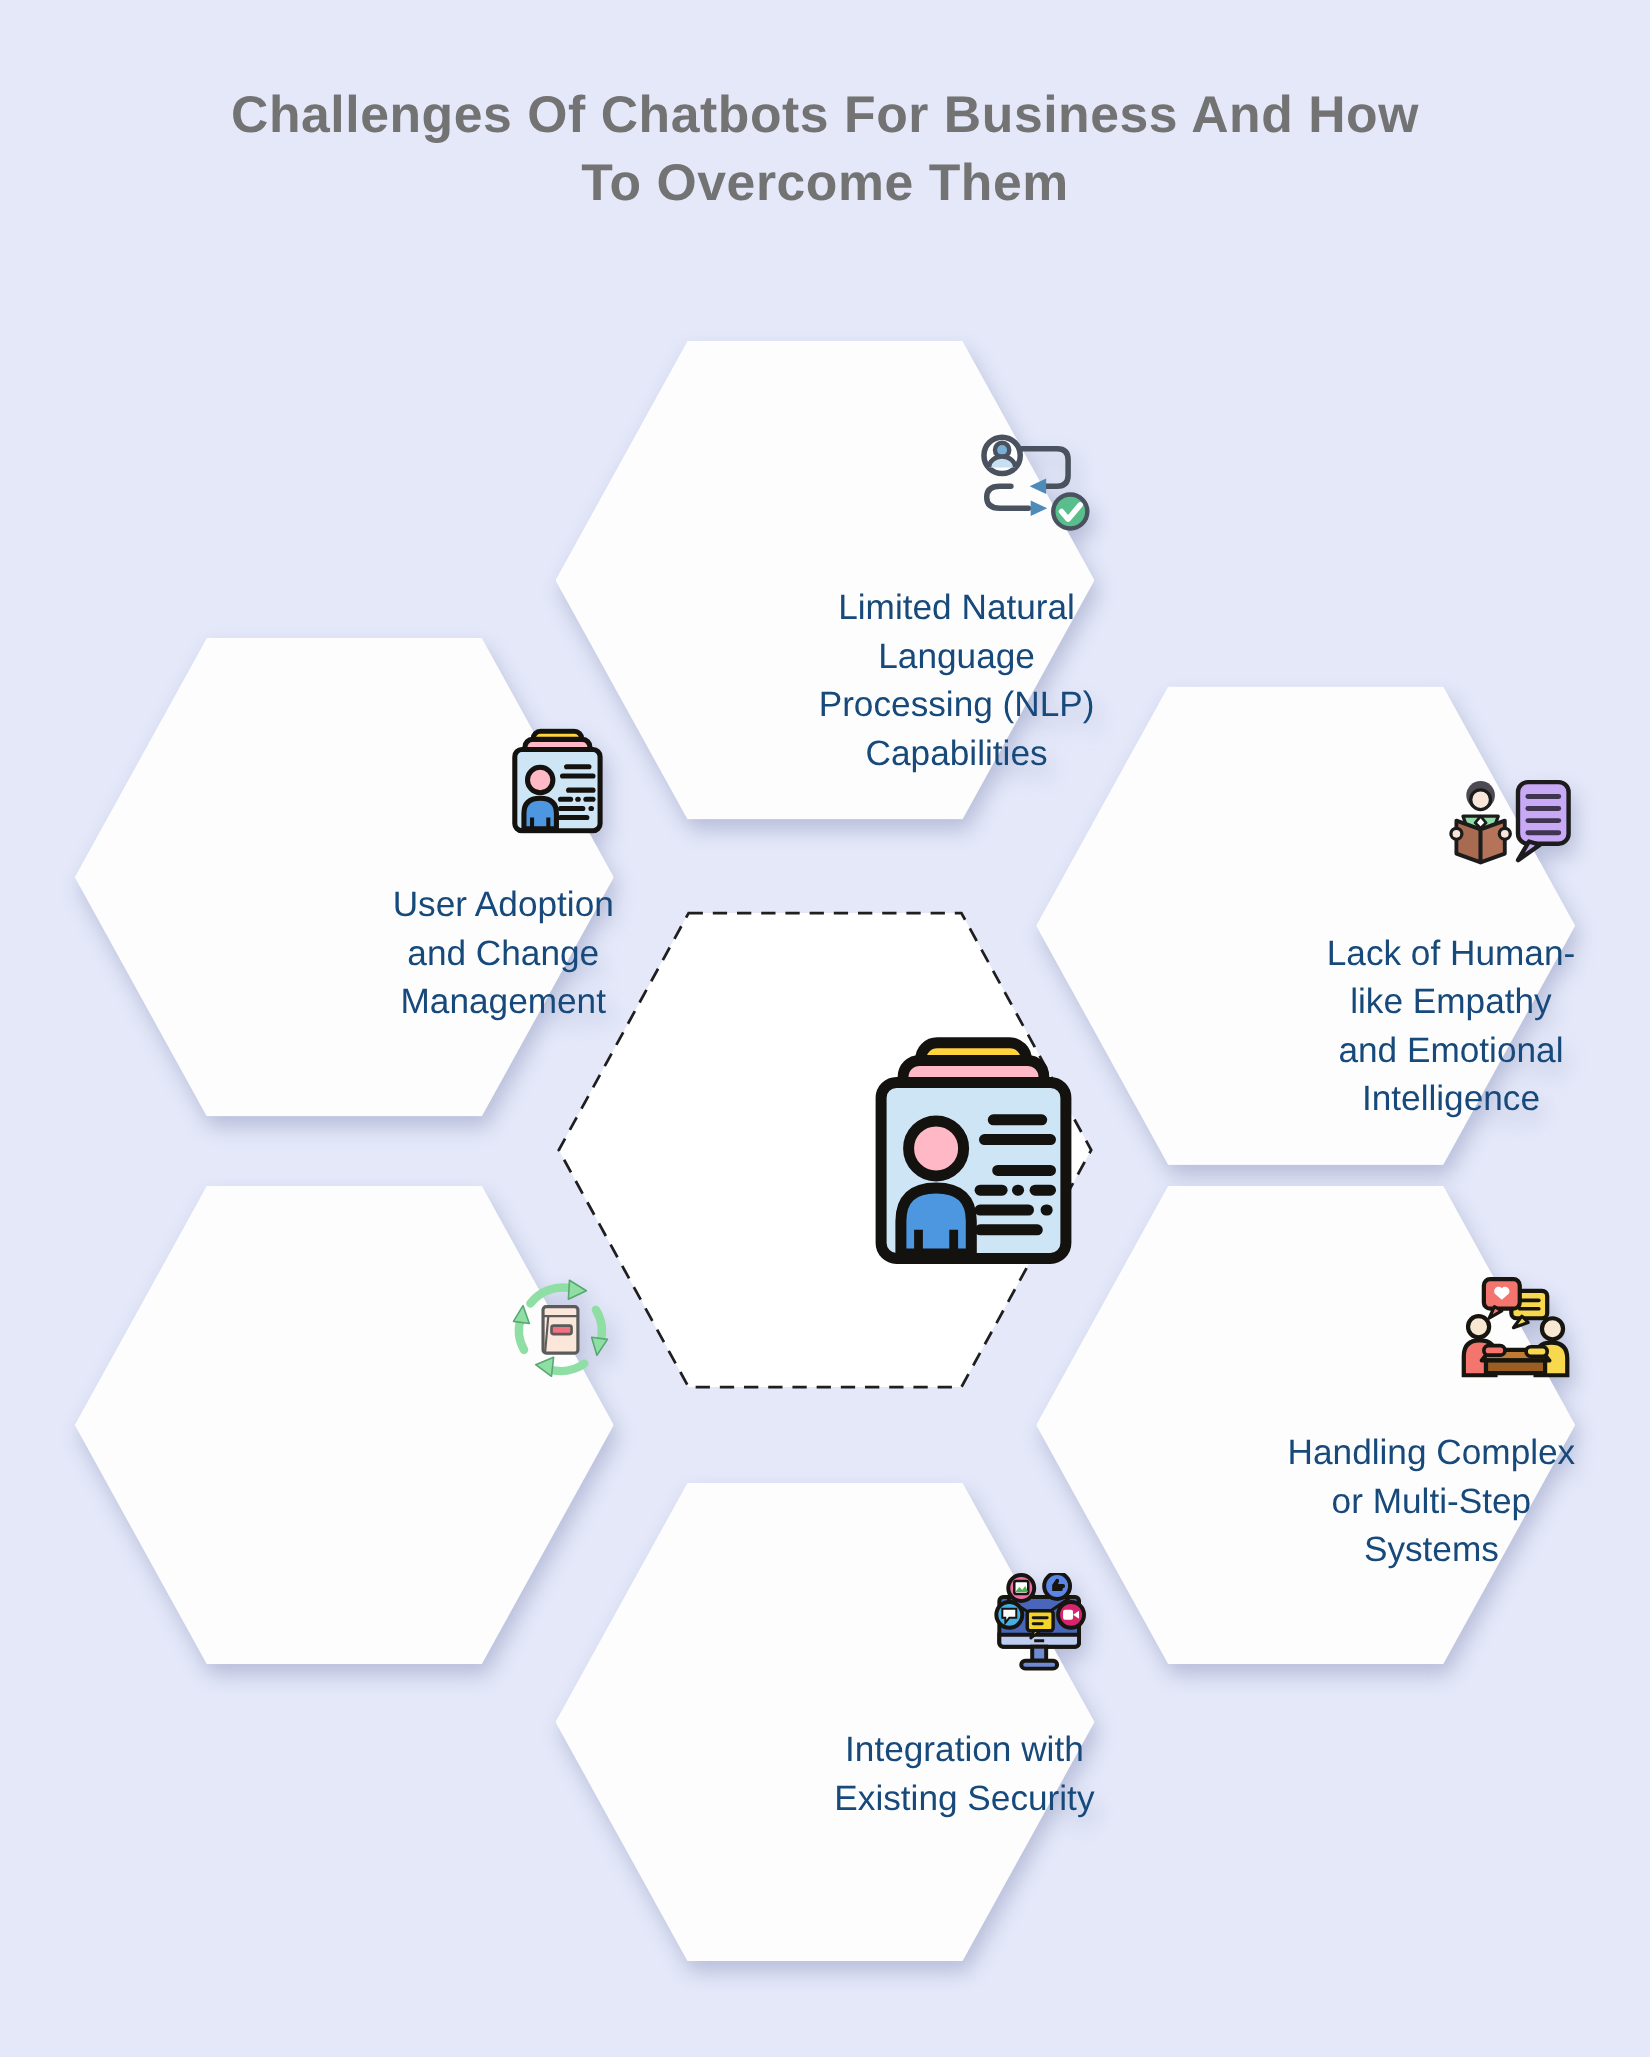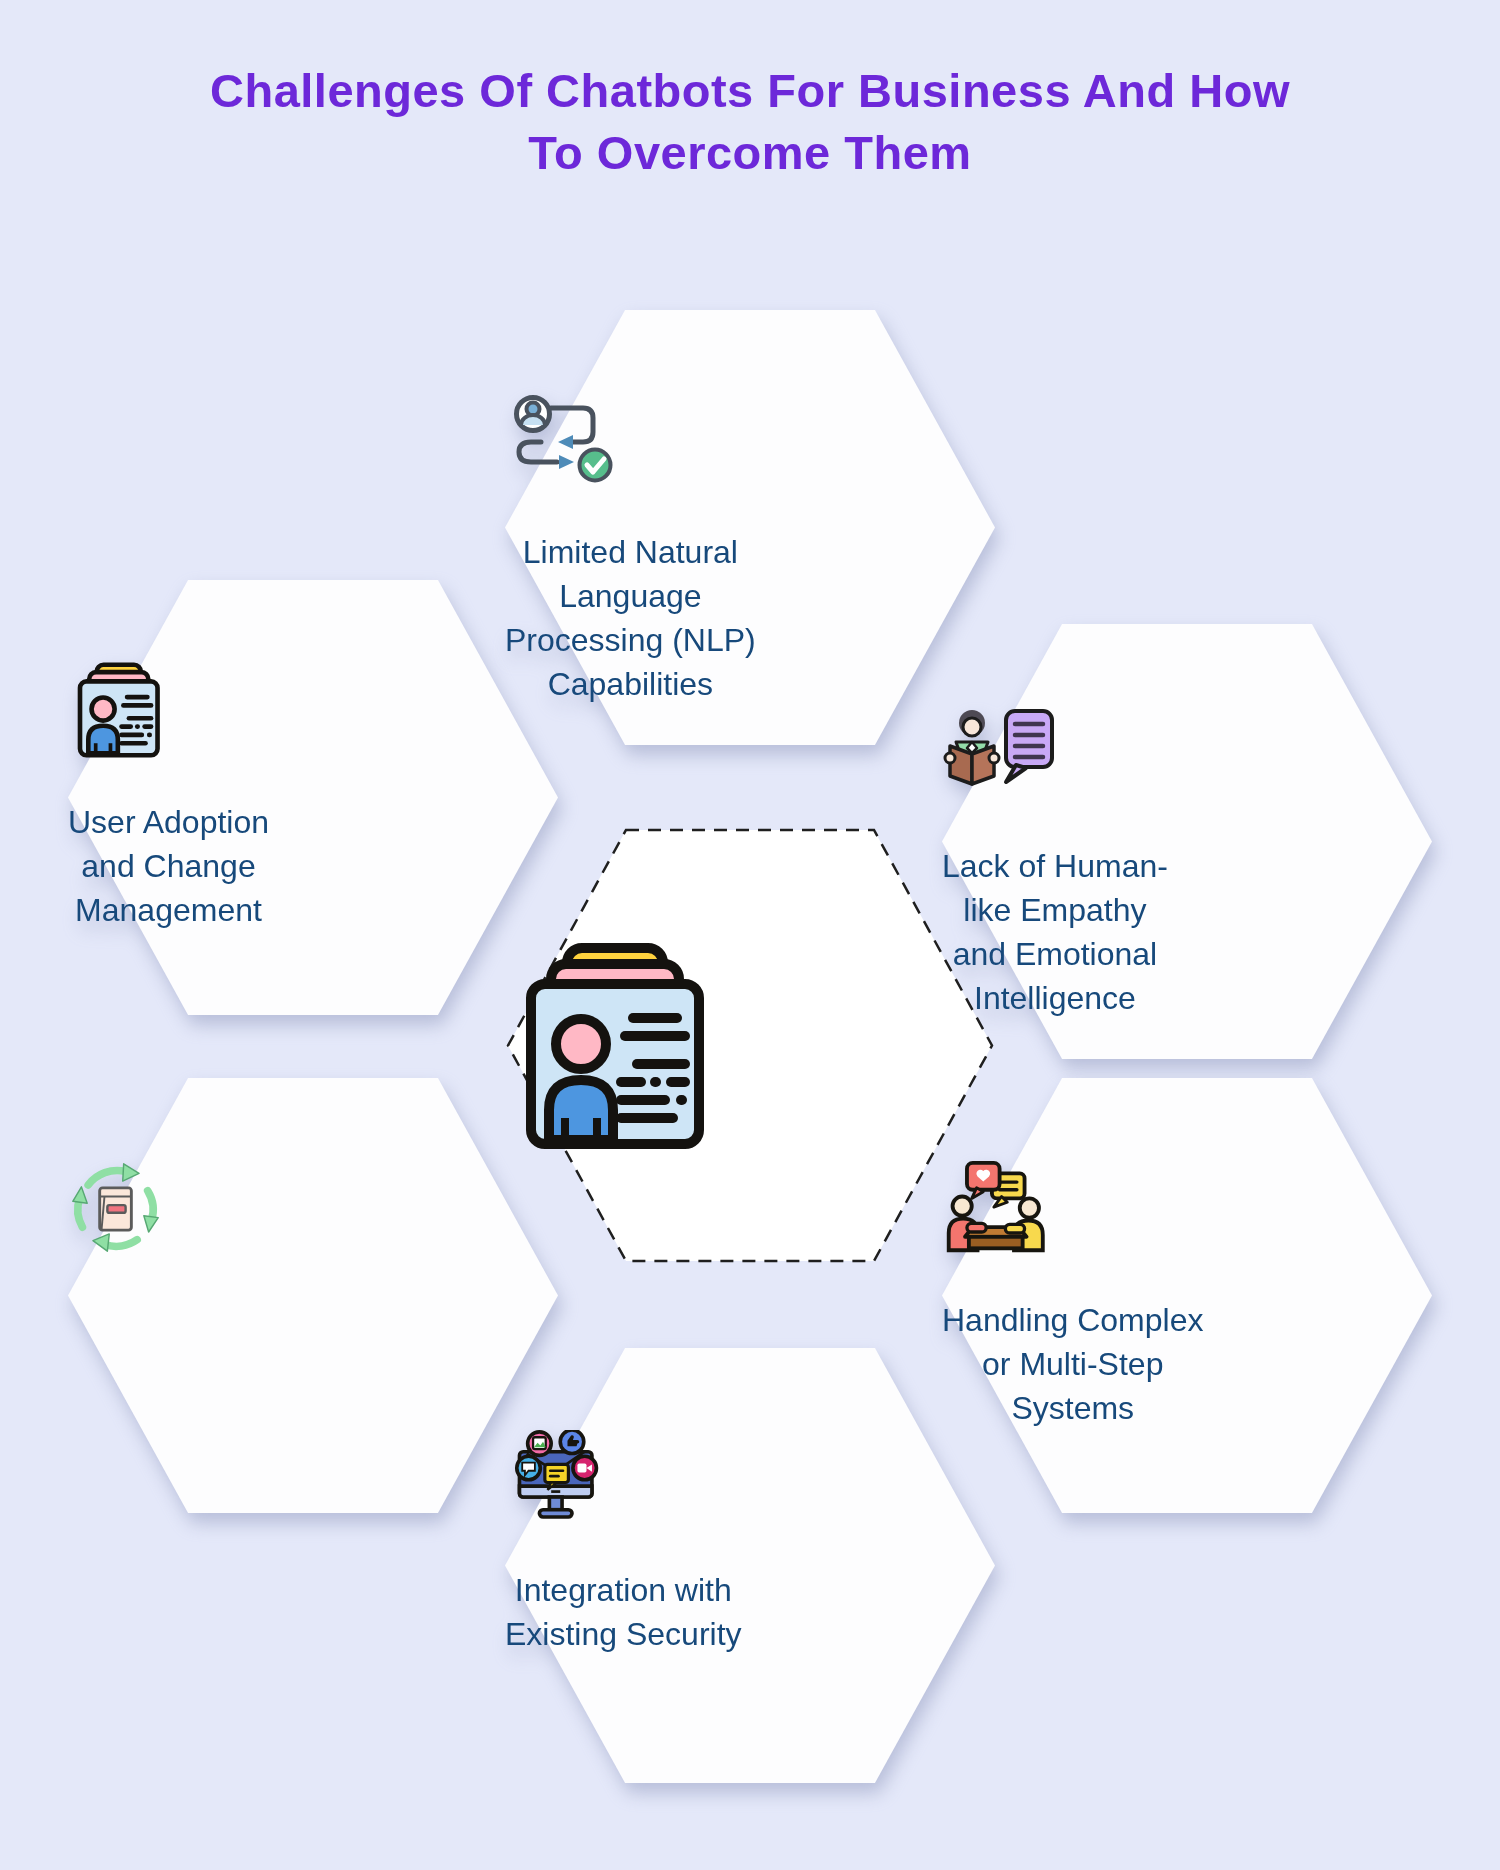--- a/index.html
+++ b/index.html
@@ -6,36 +6,36 @@
   body{
     width:1500px;height:1870px;position:relative;
     background:#e4e8f9;
     font-family:"Liberation Sans", sans-serif;
     overflow:hidden;
   }
   .title{
     position:absolute;top:60px;left:0;right:0;
     text-align:center;
     font-size:47px;font-weight:700;line-height:1.32;
-    color:#6d28d9;letter-spacing:.5px;
+    color:#737373;letter-spacing:.5px;
     white-space:pre-line;
-    margin:0;
+    margin:13px;
   }
   .hex-wrap{
     position:absolute;width:490px;height:435px;
     filter:drop-shadow(4px 10px 9px rgba(118,128,170,.40));
   }
   .hex-shape{
     position:absolute;inset:0;background:#fdfdfe;
     -webkit-clip-path:polygon(24.5% 0,75.5% 0,100% 50%,75.5% 100%,24.5% 100%,0 50%);
     clip-path:polygon(24.5% 0,75.5% 0,100% 50%,75.5% 100%,24.5% 100%,0 50%);
   }
   .hex-content{
     position:absolute;inset:0;
-    display:flex;flex-direction:column;align-items:flex-start;
+    display:flex;flex-direction:column;align-items:flex-end;
     padding-top:82px;box-sizing:border-box;
   }
   .hex-icon svg{height:96px;display:block;}
   .hex-label{
     margin-top:42px;
     font-size:32px;font-weight:500;line-height:1.375;
     color:#17497b;text-align:center;white-space:pre-line;
   }
   
   .pos-top{left:505px;top:310px;}

